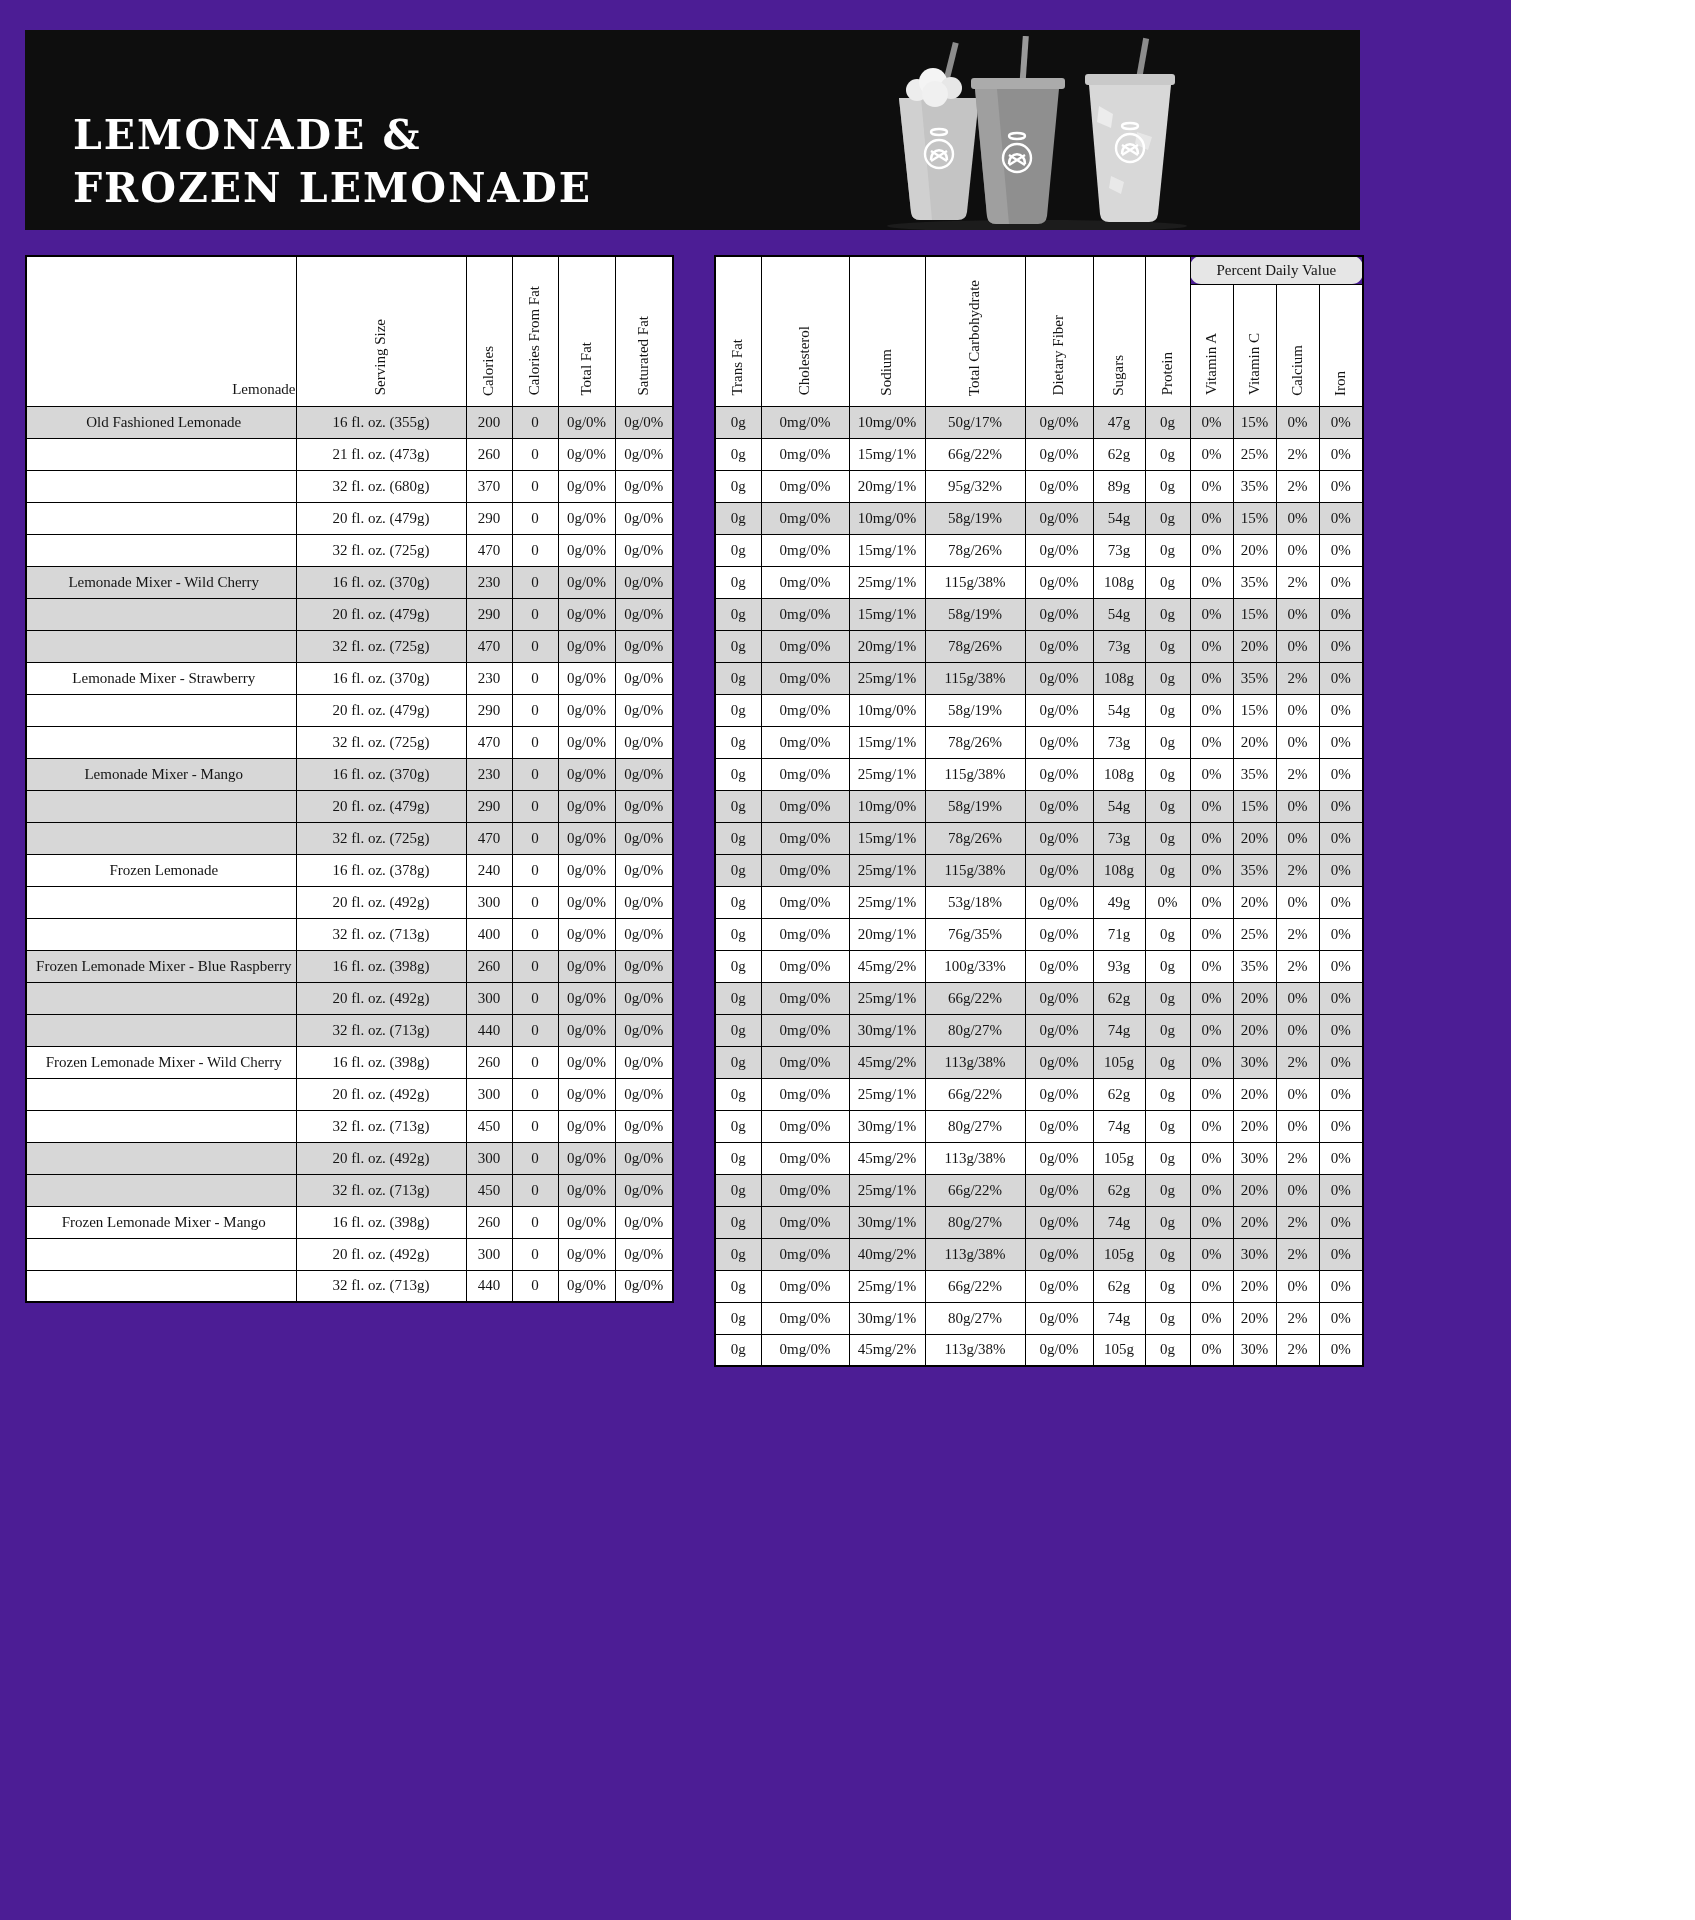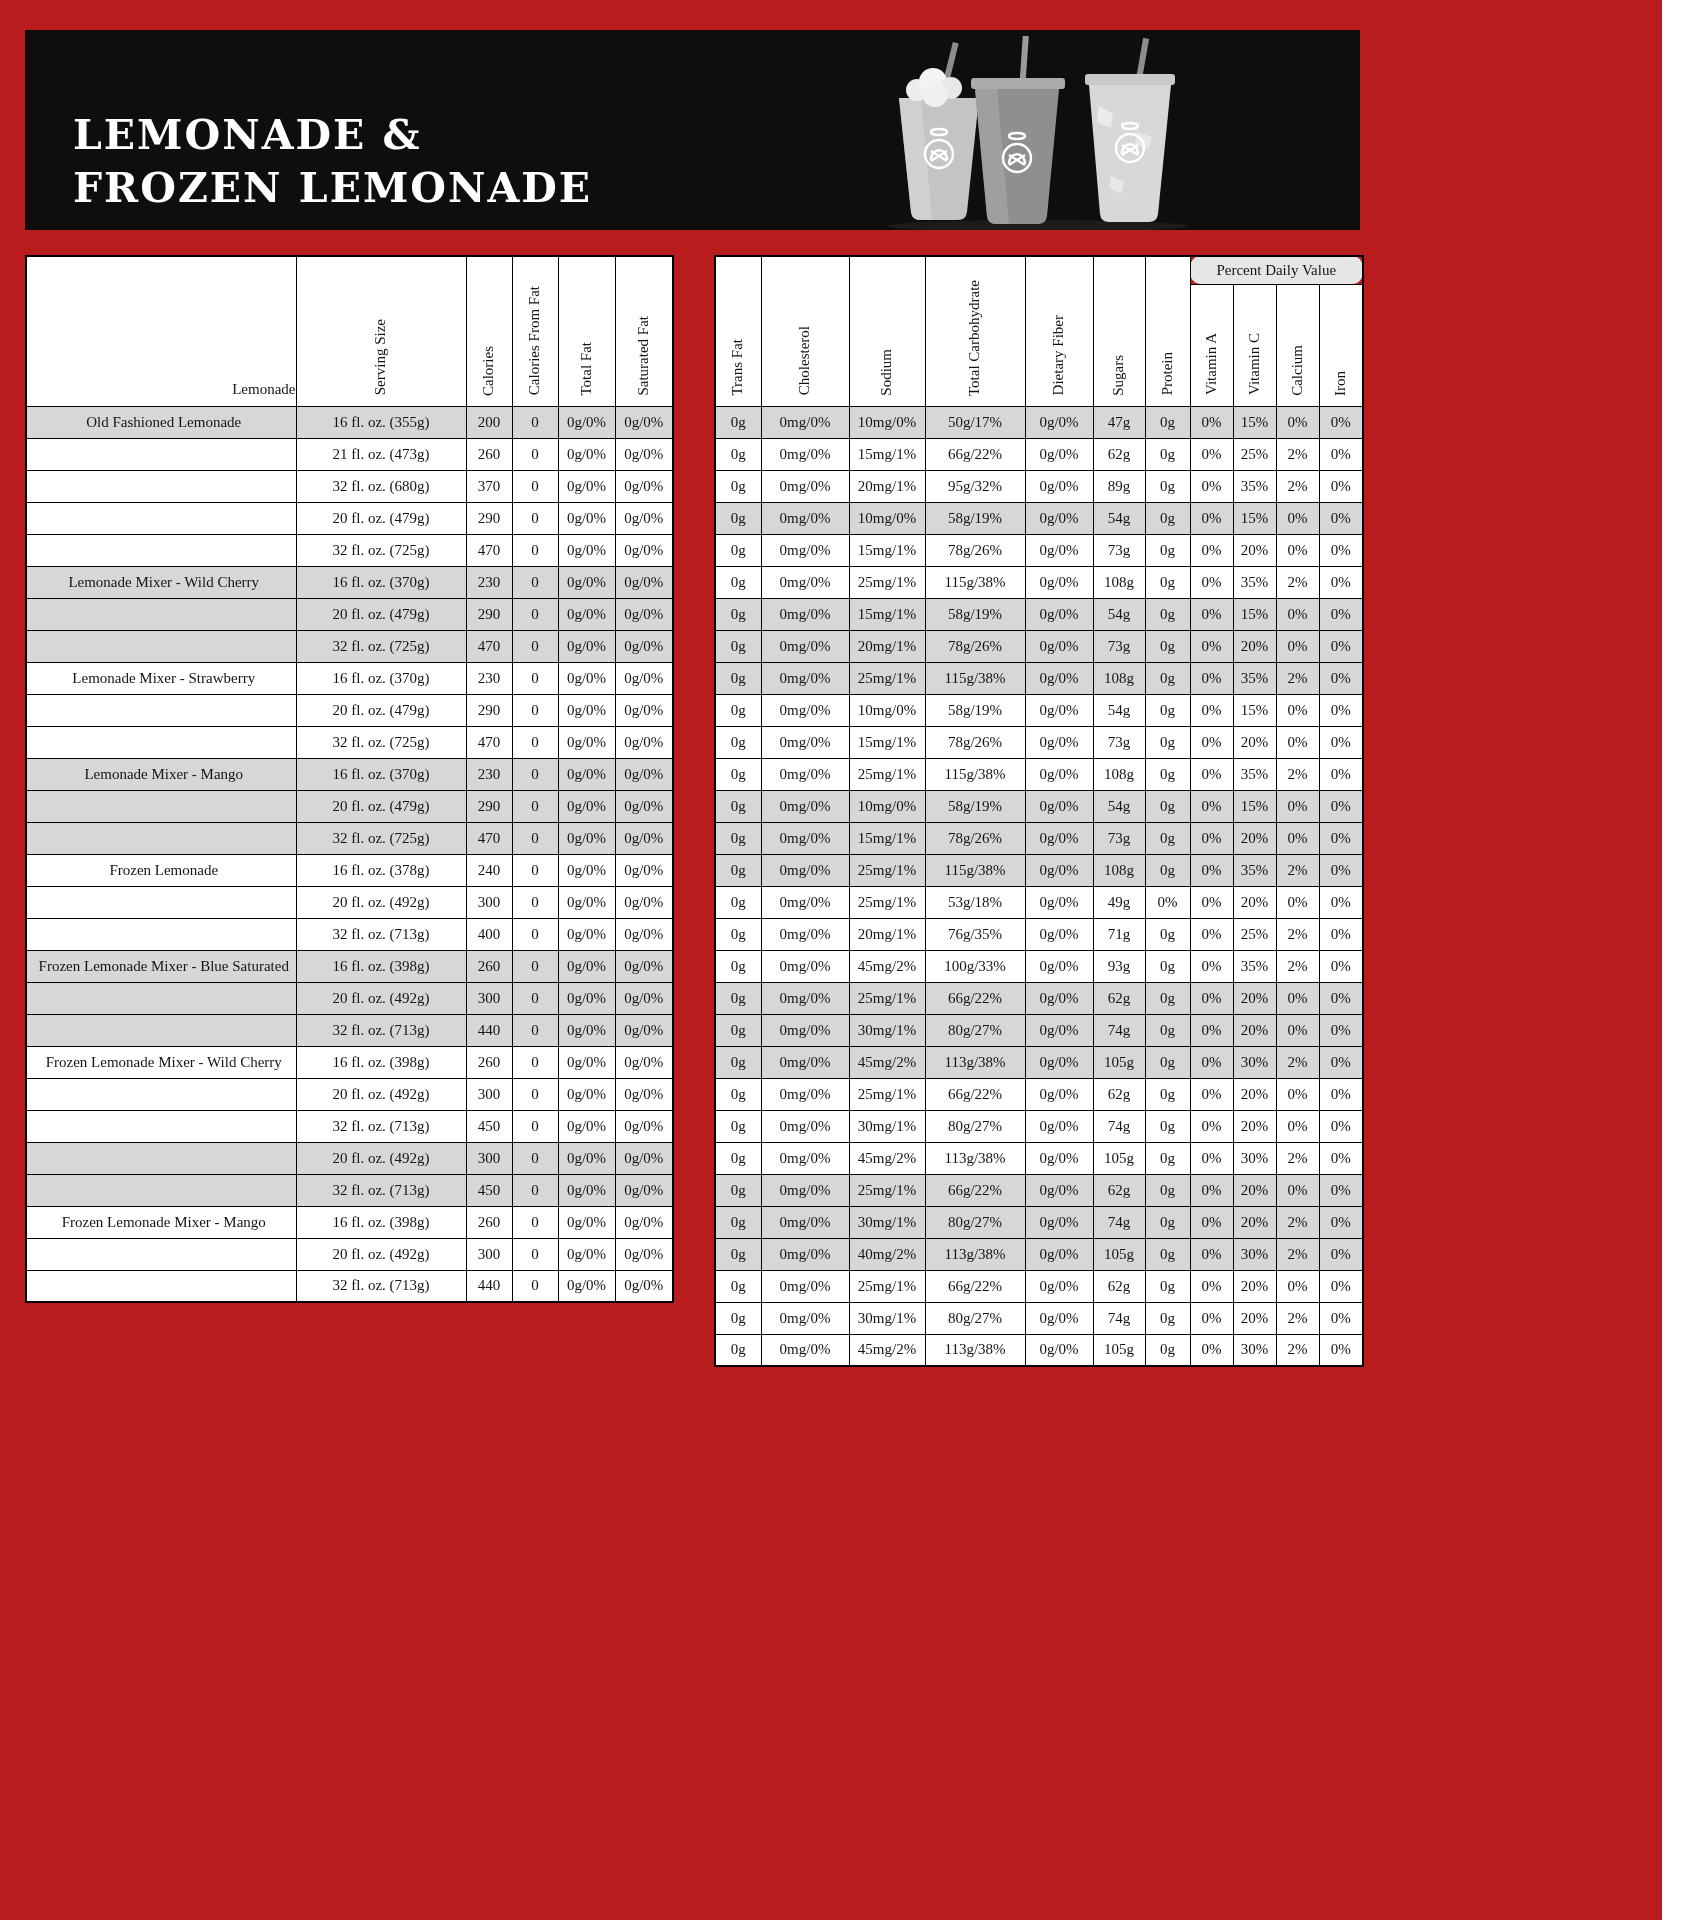--- a/index.html
+++ b/index.html
@@ -1,18 +1,18 @@
 <!DOCTYPE html>
 <html style="--banner-bg: #0e0e0e; --row-shaded: #d7d7d7; --pdv-bg: #e6e6e6; --border: #000000;"><head>
 <meta charset="utf-8">
 <style>
   * { margin:0; padding:0; box-sizing:border-box; }
   html,body { background:#ffffff; }
   .page {
-    position:relative; width:1662px; height:1920px; background:#b91c1c;
+    position:relative; width:1511px; height:1920px; background:#4c1d95;
     font-family:"Liberation Serif","DejaVu Serif",serif; color:#141414;
     overflow:hidden;
   }
   
   .banner {
     position:absolute; left:25px; top:30px; width:1335px; height:200px;
     background:var(--banner-bg,#0e0e0e); overflow:hidden;
   }
   .banner-title {
     position:absolute; left:48px; bottom:16px; color:#ffffff;
@@ -247,21 +247,21 @@
           </tr>
           <tr>
             <td class="name"></td>
             <td>32 fl. oz. (713g)</td>
             <td>400</td>
             <td>0</td>
             <td>0g/0%</td>
             <td>0g/0%</td>
           </tr>
           <tr class="shaded">
-            <td class="name">Frozen Lemonade Mixer - Blue Saturated</td>
+            <td class="name">Frozen Lemonade Mixer - Blue Raspberry</td>
             <td>16 fl. oz. (398g)</td>
             <td>260</td>
             <td>0</td>
             <td>0g/0%</td>
             <td>0g/0%</td>
           </tr>
           <tr class="shaded">
             <td class="name"></td>
             <td>20 fl. oz. (492g)</td>
             <td>300</td>

